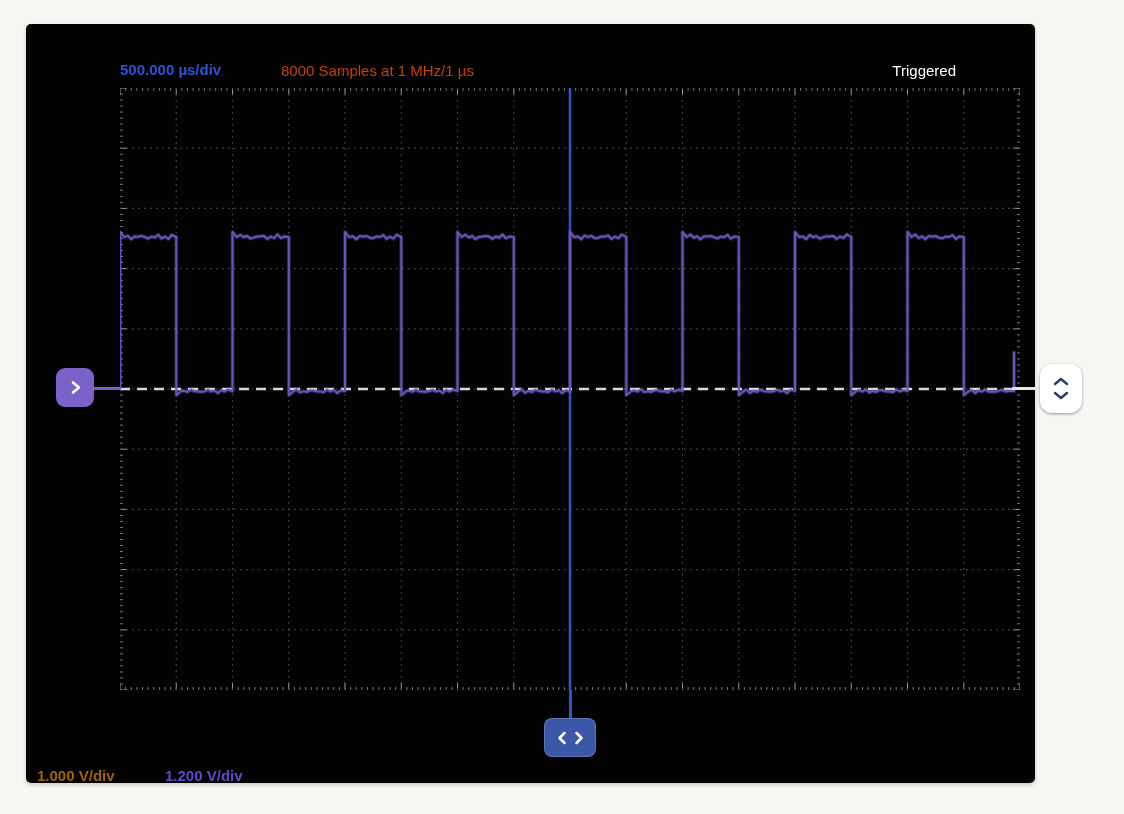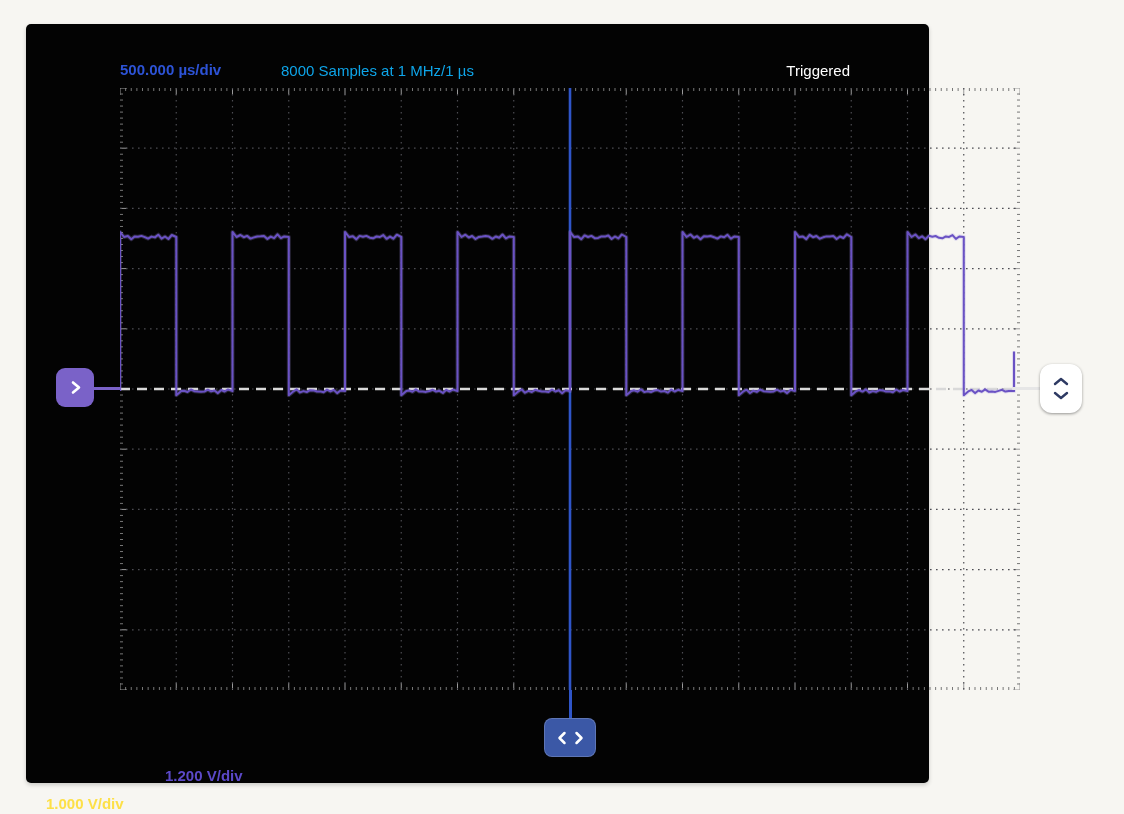--- a/index.html
+++ b/index.html
@@ -1,41 +1,41 @@
 <!DOCTYPE html>
 <html><head>
 <meta charset="utf-8">
 <style>
   html,body{margin:0;padding:0;background:#f7f6f2;font-family:"Liberation Sans","DejaVu Sans",sans-serif;}
   .stage{position:relative;width:1124px;height:814px;overflow:hidden;background:#f7f6f2;}
-  .panel{position:absolute;left:26px;top:24px;width:903px;height:759px;background:#030303;border-radius:5px;box-shadow:0 2px 4px rgba(0,0,0,.18);}
+  .panel{position:absolute;left:26px;top:24px;width:1009px;height:759px;background:#030303;border-radius:5px;box-shadow:0 2px 4px rgba(0,0,0,.18);}
   .abs{position:absolute;}
   .hdr{font-size:15px;line-height:18px;white-space:nowrap;}
   .bold{font-weight:bold;}
   .ftr{font-size:15px;font-weight:bold;white-space:nowrap;}
   .scope-svg{position:absolute;left:120px;top:88px;}
   .connector{position:absolute;height:3px;border-radius:1px;}
   .handle{position:absolute;display:flex;align-items:center;justify-content:center;cursor:pointer;}
   .handle-left{left:56px;top:368px;width:38px;height:39px;border-radius:9px;}
   .handle-right{left:1040px;top:364px;width:42px;height:49px;border-radius:12px;background:#ffffff;flex-direction:column;gap:5px;box-shadow:0 1px 3px rgba(0,0,0,.4);}
   .handle-bottom{left:544px;top:718px;width:52px;height:39px;border-radius:8px;flex-direction:row;gap:7px;border:1px solid rgba(255,255,255,.18);box-sizing:border-box;}
   .trig-ext{position:absolute;left:568.5px;top:690px;width:3px;height:28px;}
   .icon{display:flex;align-items:center;justify-content:center;}
 </style>
 </head>
 <body>
 
 <div class="stage">
   <div class="panel">
 
     <span class="abs hdr bold" style="left: 94px; top: 37px; color: rgb(45, 83, 214);">500.000 µs/div</span>
-    <span class="abs hdr" style="left: 255px; top: 38px; color: #0ea5e9;">8000 Samples at 1 MHz/1 µs</span>
+    <span class="abs hdr" style="left: 255px; top: 38px; color: #c2410c;">8000 Samples at 1 MHz/1 µs</span>
     <span class="abs hdr" style="right: 79px; top: 38px; color: #ffffff;">Triggered</span>
 
-    <span class="abs ftr" style="left: 20px; top: 743px; color: #fde047; margin-top: 28px;">1.000 V/div</span>
+    <span class="abs ftr" style="left: 11px; top: 743px; color: #a16207;">1.000 V/div</span>
     <span class="abs ftr" style="left: 139px; top: 743px; color: rgb(91, 73, 200);">1.200 V/div</span>
   </div>
 
   <svg class="scope-svg" width="900" height="602">
       <line x1="0" y1="0" x2="0" y2="7" stroke="#9a9a9a" stroke-width="1"></line>
       <line x1="0" y1="602" x2="0" y2="595" stroke="#9a9a9a" stroke-width="1"></line>
       <line x1="5.625" y1="0" x2="5.625" y2="3" stroke="#777777" stroke-width="1"></line>
       <line x1="5.625" y1="602" x2="5.625" y2="599" stroke="#777777" stroke-width="1"></line>
       <line x1="11.25" y1="0" x2="11.25" y2="3" stroke="#777777" stroke-width="1"></line>
       <line x1="11.25" y1="602" x2="11.25" y2="599" stroke="#777777" stroke-width="1"></line>

